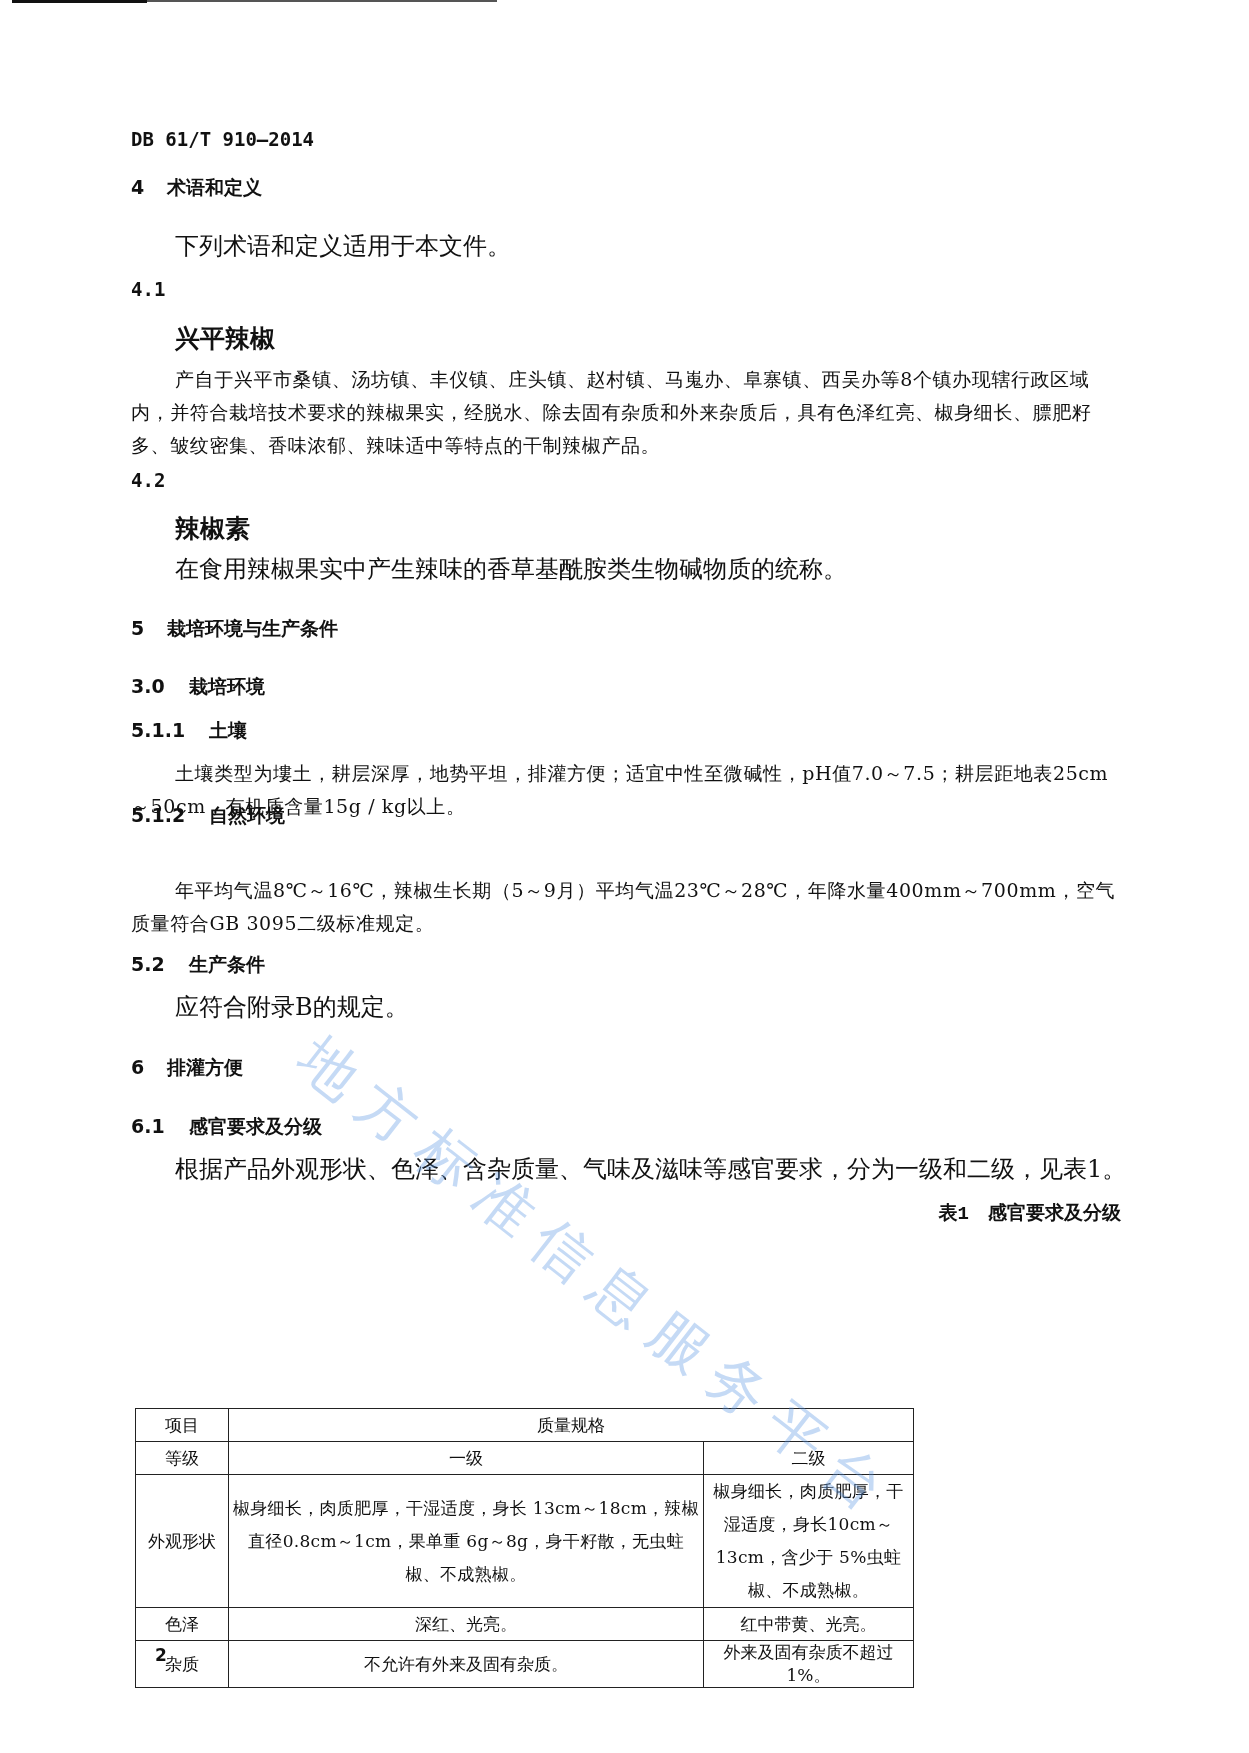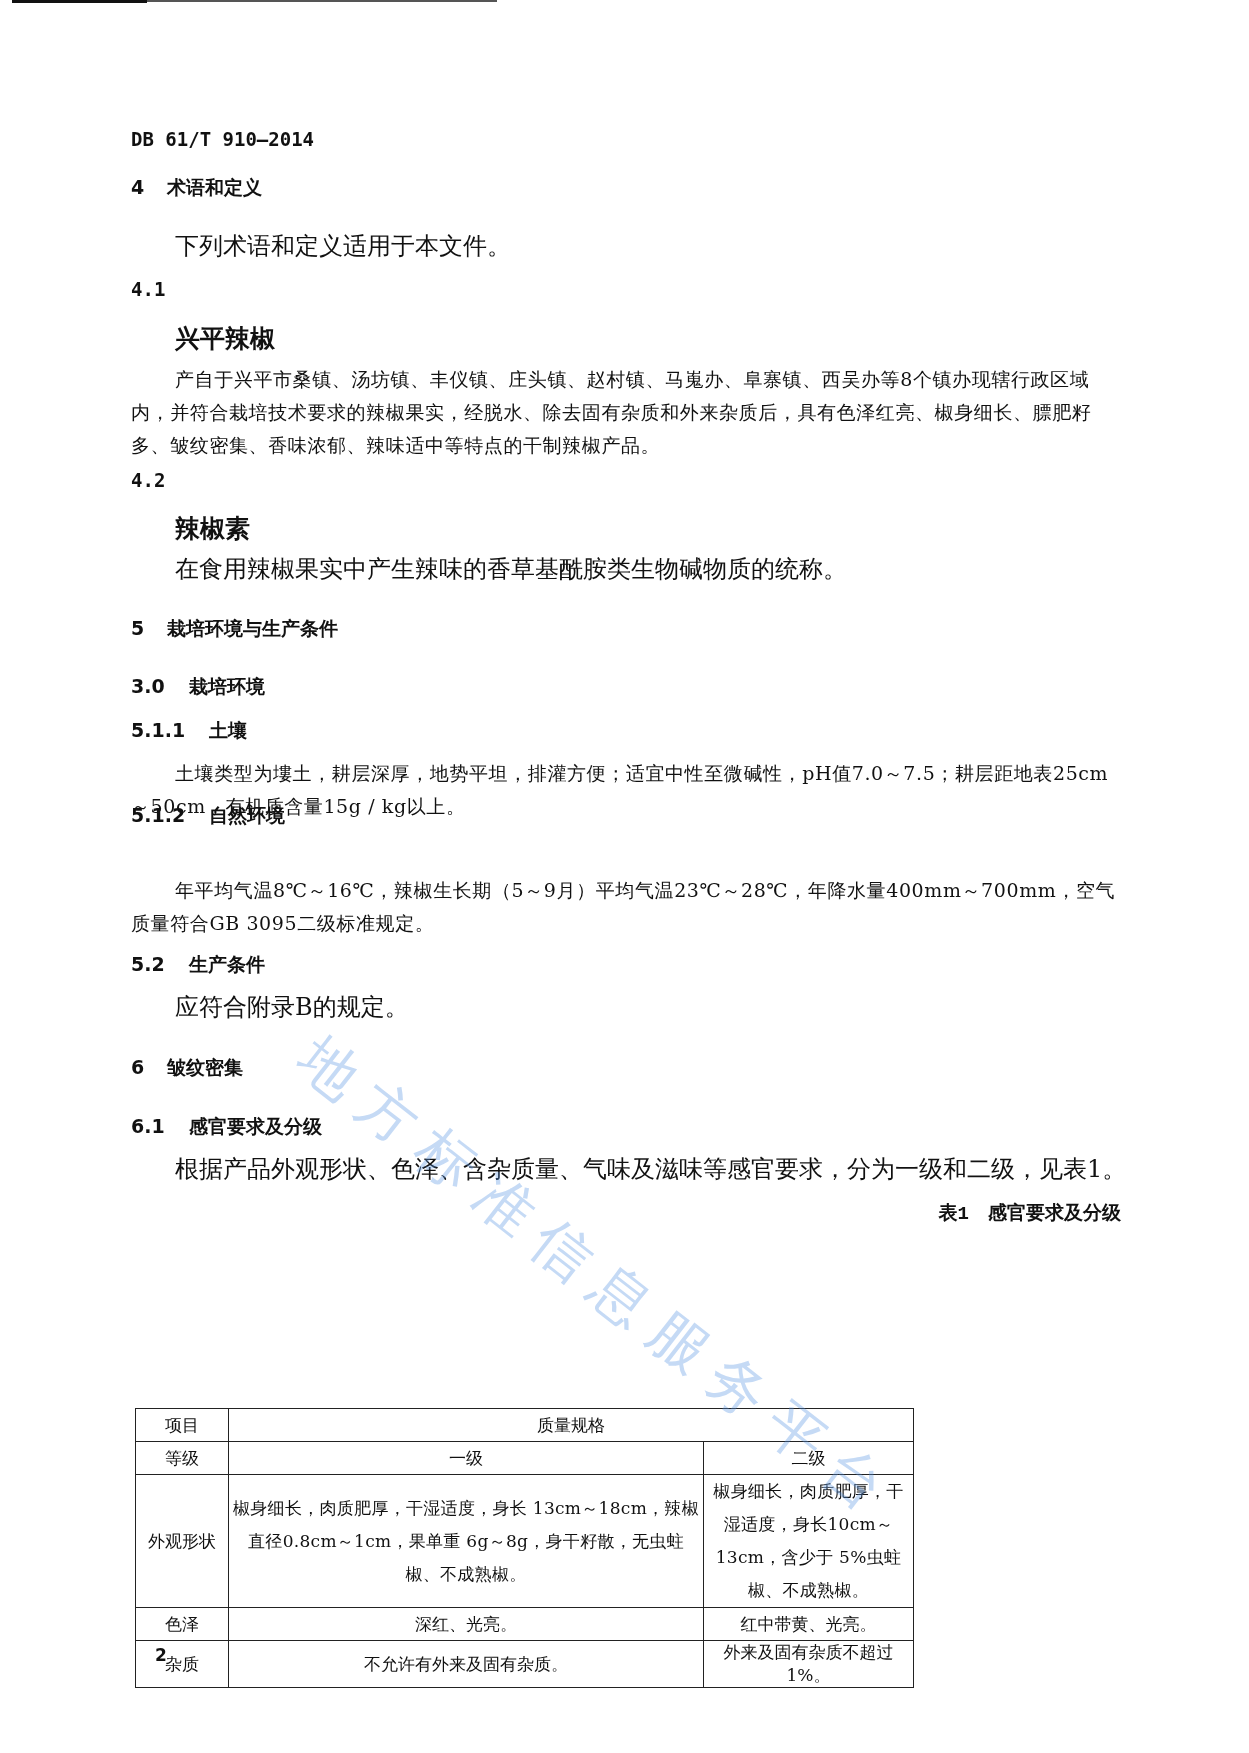--- a/index.html
+++ b/index.html
@@ -64,21 +64,21 @@
 
   <div class="abs h1 h3" style="left:131px; top:718px;"><span class="num">5.1.1</span><span>土壤</span></div>
   <div class="para-wrap" style="top:757px;">土壤类型为塿土，耕层深厚，地势平坦，排灌方便；适宜中性至微碱性，pH值7.0～7.5；耕层距地表25cm～50cm，有机质含量15g / kg以上。</div>
 
   <div class="abs h1 h3" style="left:131px; top:803px;"><span class="num">5.1.2</span><span>自然环境</span></div>
   <div class="para-wrap" style="top:874px;">年平均气温8℃～16℃，辣椒生长期（5～9月）平均气温23℃～28℃，年降水量400mm～700mm，空气质量符合GB 3095二级标准规定。</div>
 
   <div class="abs h1 h2" style="left:131px; top:952px;"><span class="num">5.2</span><span>生产条件</span></div>
   <div class="abs p" style="left:175px; top:991px;">应符合附录B的规定。</div>
 
-  <div class="abs h1" style="left:131px; top:1055px;"><span class="num">6</span><span>皱纹密集</span></div>
+  <div class="abs h1" style="left:131px; top:1055px;"><span class="num">6</span><span>排灌方便</span></div>
 
   <div class="abs h1 h2" style="left:131px; top:1114px;"><span class="num">6.1</span><span>感官要求及分级</span></div>
   <div class="abs p" style="left:175px; top:1153px;">根据产品外观形状、色泽、含杂质量、气味及滋味等感官要求，分为一级和二级，见表1。</div>
 
   <div class="abs caption" style="left:131px; top:1200px; width:990px;">表1　感官要求及分级</div>
 
   <table class="sens">
     <tbody>
         <tr>
       <td class="label">项目</td>

